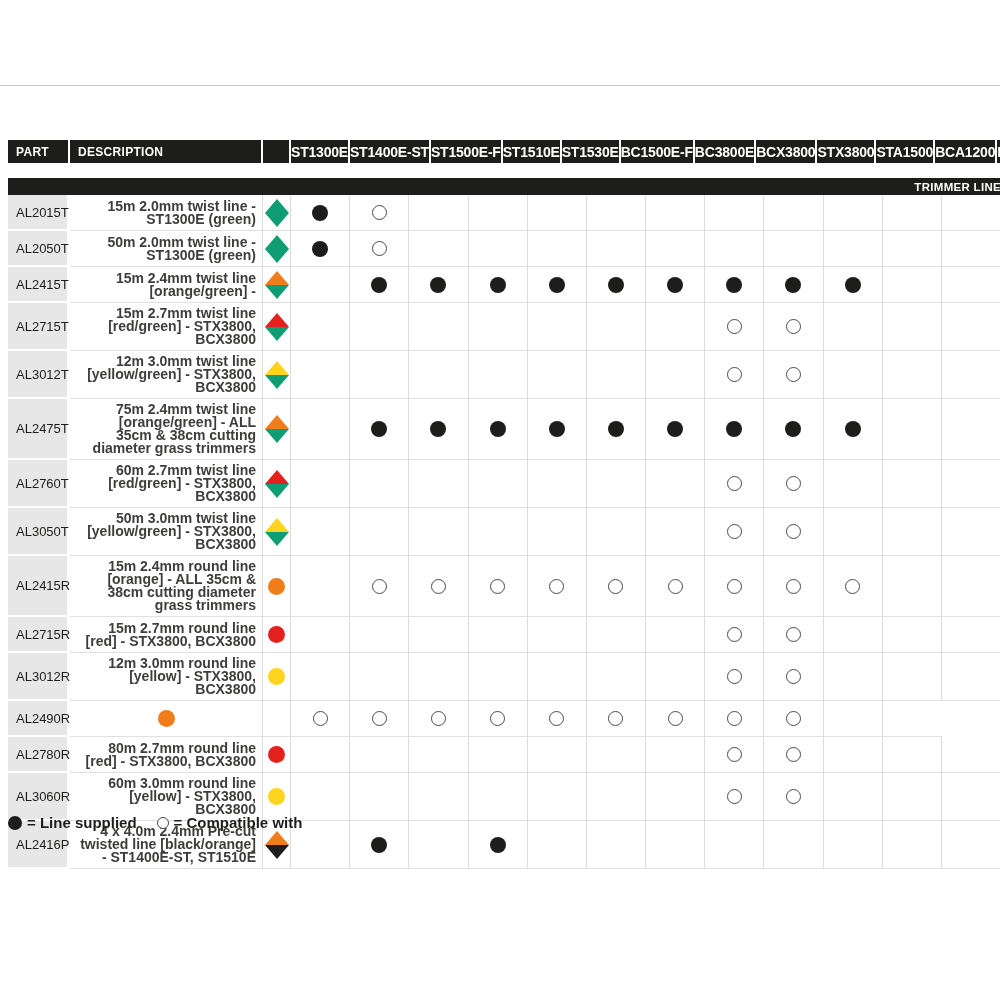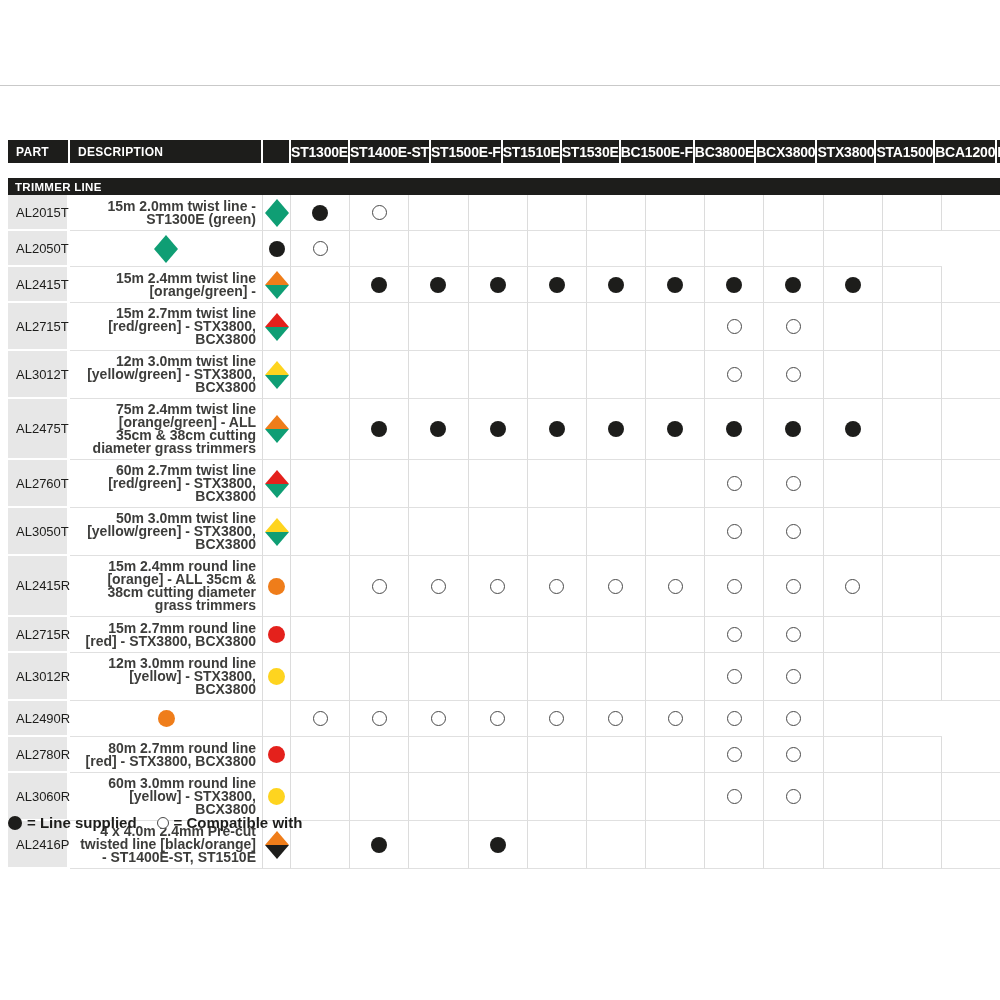--- a/index.html
+++ b/index.html
@@ -18,21 +18,21 @@
   .thead .hcell { background: #1d1d1b; color: #ffffff; font-weight: bold;
     display: flex; align-items: center; border-right: 2px solid #ffffff; }
   .thead .hcell:last-child { border-right: none; }
   .h-part, .h-desc { font-size: 12px; padding-left: 8px; letter-spacing: .3px; }
   .h-model { justify-content: center; font-size: 14px; letter-spacing: -0.2px;
     white-space: nowrap; }
 
   
   .section-bar { margin-top: 15px; height: 17px; background: #1d1d1b; color: #ffffff;
     display: flex; align-items: center; padding-left: 7px; font-size: 11.5px;
-    font-weight: bold; letter-spacing: .3px; }
+    font-weight: bold; letter-spacing: .3px; justify-content: flex-end; }
 
   
   .trow { min-height: 36px; }
   .trow .cell { border-bottom: 1px solid #e0e0e0; border-right: 1px solid #dcdcdc;
     background: #ffffff; display: flex; align-items: center; justify-content: center; }
   .trow .cell:last-child { border-right: none; }
   .c-part { background: #e7e7e7 !important; border-right: 3px solid #ffffff !important;
     border-bottom: 2px solid #ffffff !important; justify-content: flex-start !important;
     padding-left: 8px; font-size: 13px; font-weight: normal; color: #1d1d1b; }
   .c-desc { justify-content: flex-start !important; text-align: right;
@@ -141,20 +141,21 @@
         <div class="cell c-model"></div>
         <div class="cell c-model"></div>
         <div class="cell c-model"></div>
         <div class="cell c-model"></div>
         <div class="cell c-model"></div>
         <div class="cell c-model"></div>
         <div class="cell c-model"></div>
       </div>
       <div class="grid-row trow">
         <div class="cell c-part">AL2050T</div>
+        <div class="cell c-desc">50m 2.0mm twist line - ST1300E (green)</div>
         <div class="cell c-icon">
           <div class="diamond">
             <div class="half-top" style="border-bottom-color: rgb(15, 158, 116);"></div>
             <div class="half-bot" style="border-top-color: rgb(15, 158, 116);"></div>
           </div>
         </div>
         <div class="cell c-model">
           <span class="dot-supplied"></span>
         </div>
         <div class="cell c-model">

